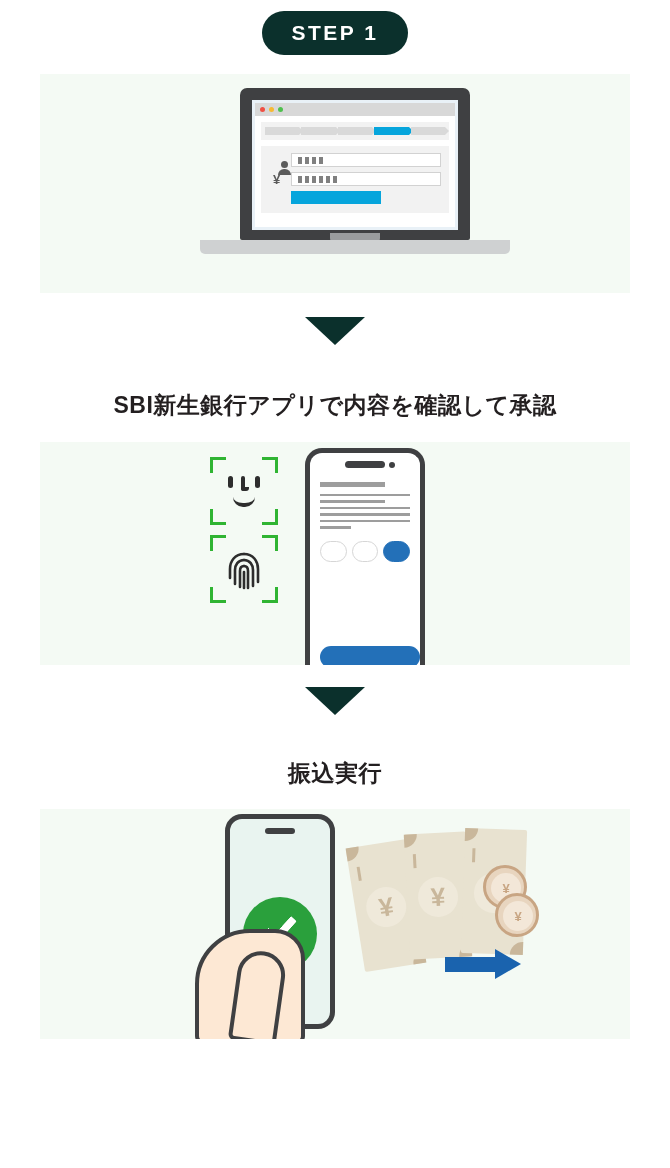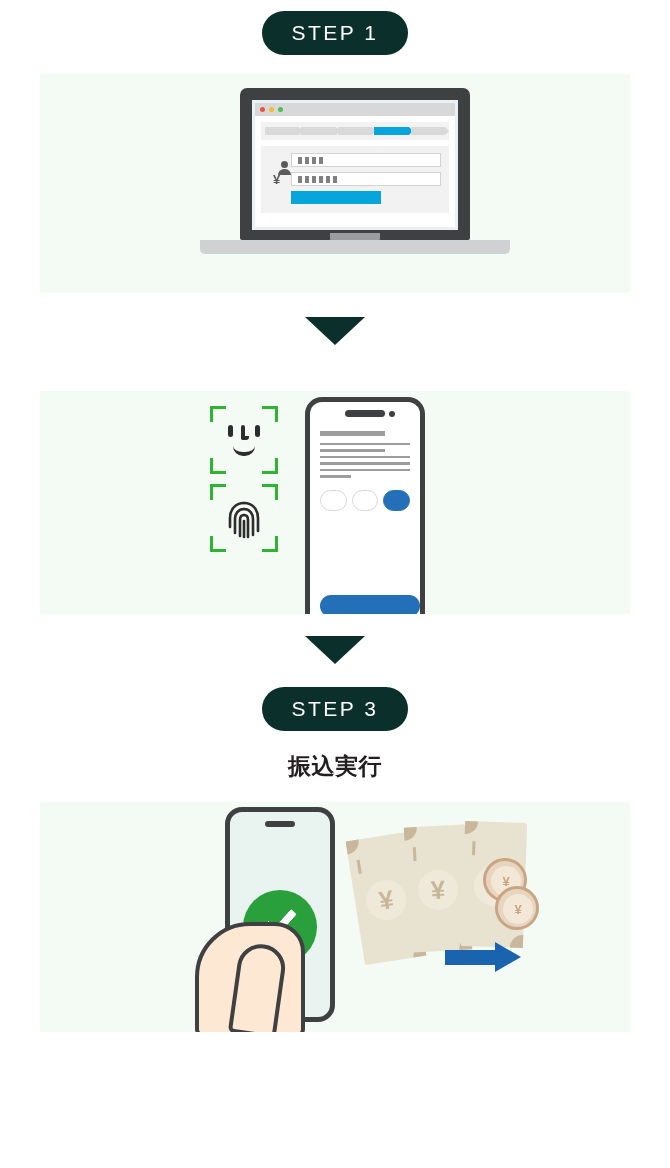--- a/index.html
+++ b/index.html
@@ -13,21 +13,21 @@
 
   
   .step-badge {
     width: 146px; height: 44px;
     border-radius: 22px;
     background: #0b302c;
     color: #ffffff;
     display: flex; align-items: center; justify-content: center;
     margin: 0 auto;
     font-size: 21px;
-    font-weight: 400;
+    font-weight: 700;
     letter-spacing: 2.5px;
   }
   .step-title {
     text-align: center;
     color: #231f20;
     font-size: 23px;
     font-weight: 700;
     letter-spacing: 0.5px;
     margin-top: 20px;
   }
@@ -235,20 +235,21 @@
         </div>
         <div class="laptop-notch"></div>
         <div class="laptop-base"></div>
       </div>
     </div>
   </div>
 
   <div class="arrow-sep" style="margin-top:24px;"></div>
 
   <div style="padding-top:25px;">
+    <div class="step-title">SBI新生銀行アプリで内容を確認して承認</div>
 
     <div class="panel" style="height:223px; margin-top:21px;">
       <div class="bio">
         <div class="bio-box">
           <span class="cnr tl"></span>
             <span class="cnr tr"></span>
             <span class="cnr bl"></span>
             <span class="cnr br"></span>
           <span class="face">
             <span class="eye l"></span>
@@ -291,21 +292,20 @@
           <span class="pill blue"></span>
         </div>
         <div class="p2-cta"></div>
       </div>
     </div>
   </div>
 
   <div class="arrow-sep" style="margin-top:22px;"></div>
 
   <div style="padding-top:23px;">
-    <div class="step-badge">STEP 3</div>
     <div class="step-title">振込実行</div>
 
     <div class="panel" style="height:230px; margin-top:20px;">
       <div class="scene3">
 
         <div class="phone3">
           <div class="notch3"></div>
           <div class="check-circle">
             <span class="check-mark"></span>
           </div>

